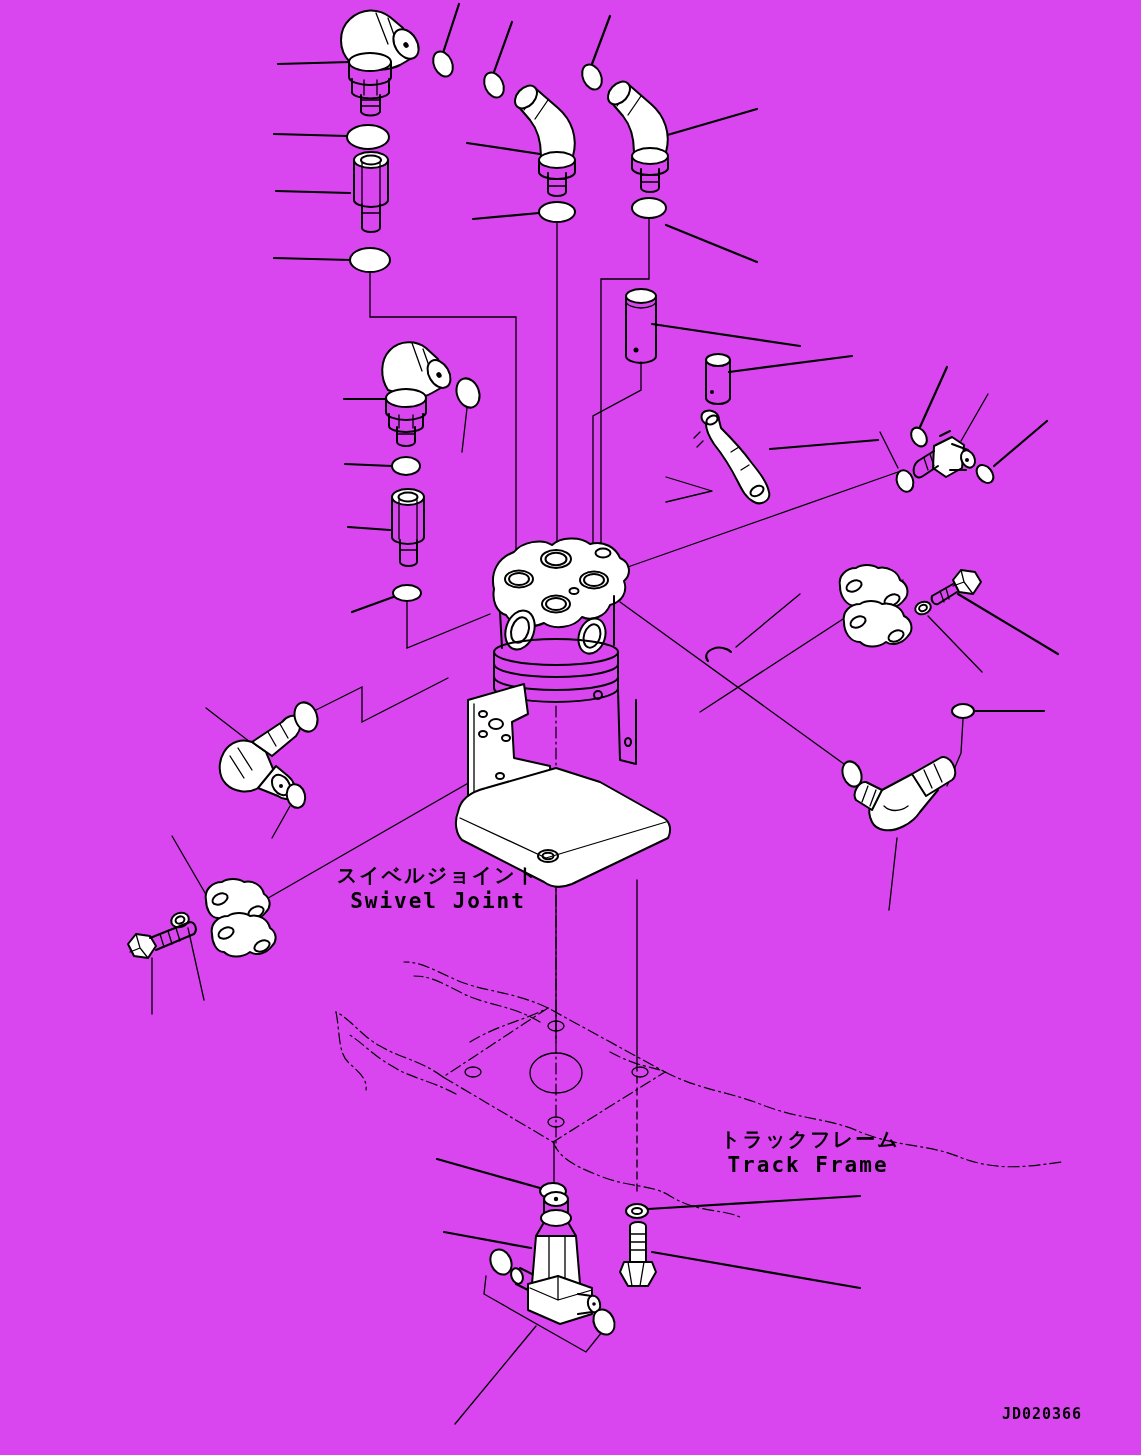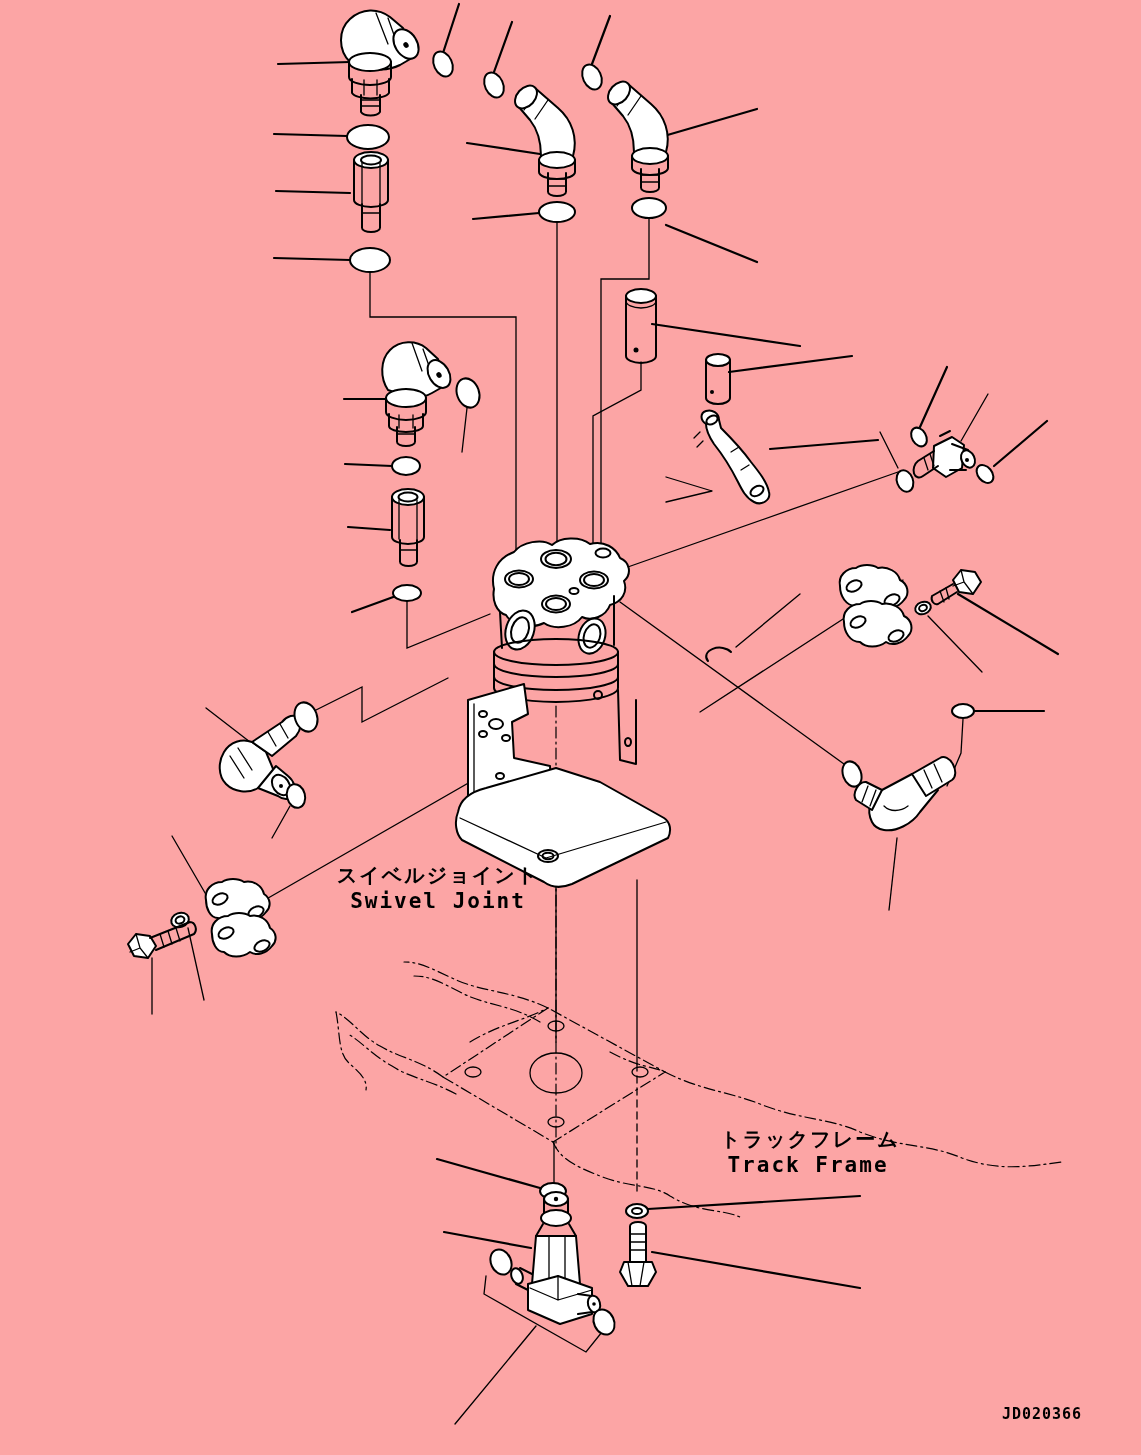--- a/index.html
+++ b/index.html
@@ -1,16 +1,16 @@
 <!DOCTYPE html>
 <html><head>
 <meta charset="utf-8">
 <style>
   html,body{margin:0;padding:0;background:#ffffff;}
-  .stage{position:relative;width:1141px;height:1455px;background:#fca5a5;overflow:hidden;
+  .stage{position:relative;width:1141px;height:1455px;background:#d946ef;overflow:hidden;
          font-family:"DejaVu Sans", sans-serif;}
   svg{position:absolute;left:0;top:0;}
   .ln{fill:none;stroke:#000;stroke-width:2;stroke-linecap:round;stroke-linejoin:round;}
   .wh{fill:#ffffff;}
   .thin{fill:none;stroke:#000;stroke-width:1.3;stroke-linecap:round;}
   .lead{fill:none;stroke:#000;stroke-width:2.2;stroke-linecap:round;}
   .ph{fill:none;stroke:#000;stroke-width:1.2;stroke-dasharray:11 4 2 4;stroke-linecap:round;}
   .dot{fill:#000;stroke:none;}
   text{fill:#000;}
   .jp{font-size:20px;font-weight:600;letter-spacing:2px;font-family:"DejaVu Sans", sans-serif;}

